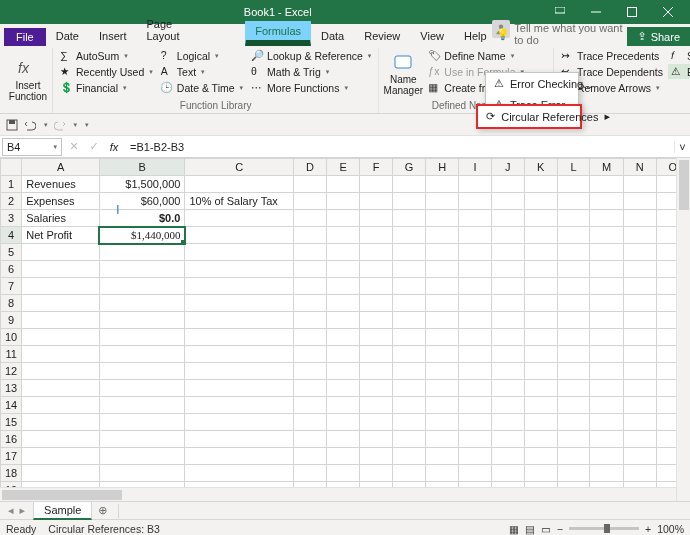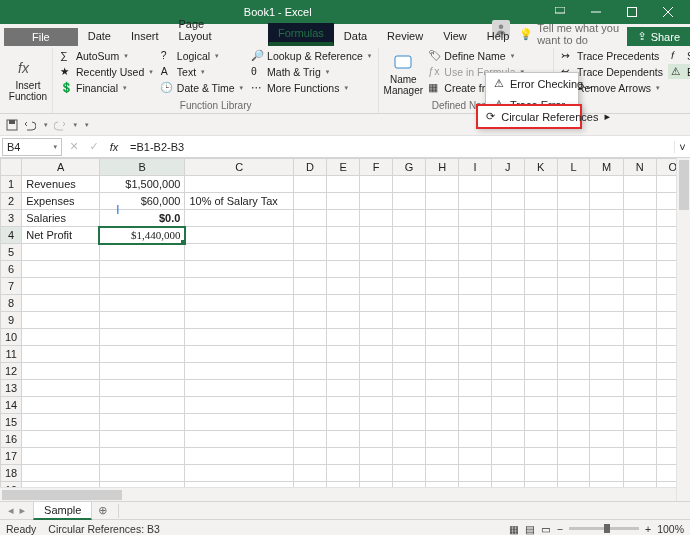--- a/index.html
+++ b/index.html
@@ -9,22 +9,22 @@
 .titlebar { height: 16px; background: #227447; display: flex; align-items: center; color: #fff; padding: 12px 4px; }
 .titlebar .title { flex: 1; text-align: center; font-size: 11px; }
 .titlebar .user { display: flex; align-items: flex-start; gap: 22px; font-size: 11px; padding-right: 4px; flex-direction: column; }
 .titlebar .avatar { width: 18px; height: 18px; background: #d7d7d7; border-radius: 2px; display:flex; align-items:center; justify-content:center; color:#555;}
 .winbtn { width: 36px; height: 22px; display: flex; align-items: center; justify-content: center; color: #fff; }
 .winbtn svg { width: 10px; height: 10px; }
 
 
 .tabstrip { height: 22px; background: #f3f2f1; display: flex; align-items: flex-end; padding-left: 4px; }
 .tabstrip .tab { padding: 3px 9px; font-size: 11px; color: #222; border: 1px solid transparent; }
-.tabstrip .tab.active { background: #0f172a; border-bottom: 4px solid #14532d; color: #217346; margin-left: 36px; }
-.tabstrip .file { background: #737373; color: #fff; padding: 3px 28px; margin-top: 26px; }
+.tabstrip .tab.active { background: #7dd3fc; border-bottom: 6px solid #14532d; color: #217346; margin-left: 36px; }
+.tabstrip .file { background: #4c1d95; color: #fff; padding: 3px 12px; margin-top: 26px; }
 .tabstrip .spacer { flex: 1; }
 .tabstrip .tellme { color:#6a6a6a; font-size:11px; display:flex; align-items:center; gap:4px; }
 .tabstrip .share { background:#227447; color:#fff; padding:3px 10px; font-size:11px; display:flex; align-items:center; gap:4px; }
 
 
 .ribbon { height: 68px; background: #f3f2f1; border-bottom: 1px solid #d5d5d5; display: flex; padding: 2px 4px 0 4px; gap: 0; }
 .group { display: flex; flex-direction: column; padding: 0 4px; border-right: 1px solid #e2e2e2; }
 .group-body { display:flex; gap:2px; flex:1; }
 .group-label { text-align:center; font-size:10px; color:#6a6a6a; padding: 0 0 2px; }
 .bigbtn { width: 40px; display:flex; flex-direction:column; align-items:center; justify-content:center; gap:2px; padding:2px 2px; font-size:10px; text-align:center; line-height:1.1;}

